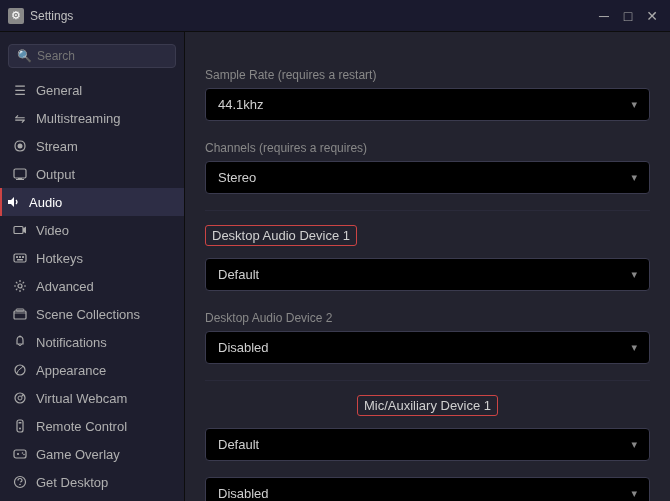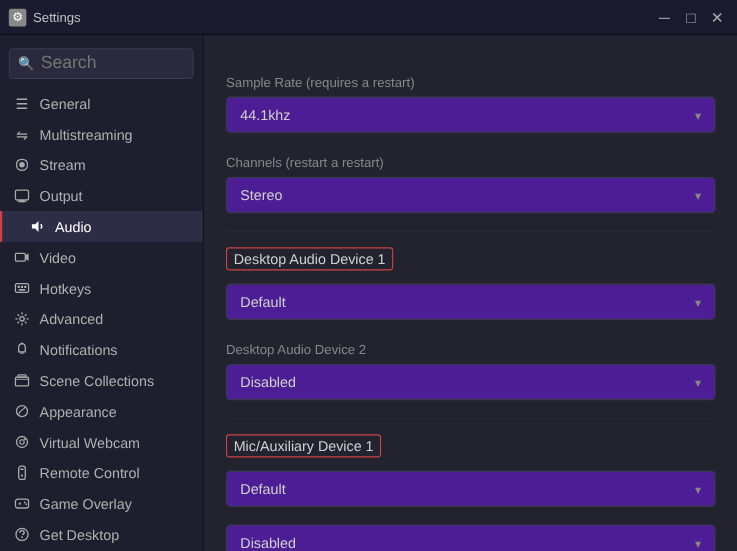--- a/index.html
+++ b/index.html
@@ -73,21 +73,21 @@
       align-items: center;
       background: #2a2a3e;
       border: 1px solid #3a3a4e;
       border-radius: 4px;
       padding: 4px 8px;
     }
     .search-box input {
       background: transparent;
       border: none;
       color: #3b82f6;
-      font-size: 16px;
+      font-size: 12px;
       outline: none;
       width: 100%;
     }
     .search-icon-wrap {
       margin-right: 5px;
       color: #666;
       font-size: 12px;
     }
 
     .nav-item {
@@ -97,21 +97,21 @@
       cursor: pointer;
       border-radius: 0;
       color: #b0b0b0;
       font-size: 13px;
       gap: 8px;
     }
     .nav-item.active {
       background: #2d2d45;
       color: #ffffff;
       border-left: 2px solid #cc4444;
-      padding-left: 24px;
+      padding-left: 3px;
     }
     .nav-icon {
       width: 16px;
       height: 16px;
       display: flex;
       align-items: center;
       justify-content: center;
       font-size: 13px;
       color: #aaa;
       flex-shrink: 0;
@@ -134,26 +134,26 @@
       margin-bottom: 6px;
       margin-top: 20px;
     }
 
     .dropdown-row {
       margin-bottom: 16px;
     }
 
     .dropdown {
       width: 100%;
-      background: #4c1d95;
+      background: #000000;
       border: 1px solid #3a3a4e;
       border-radius: 4px;
       padding: 8px 12px;
       display: flex;
-      align-items: flex-end;
+      align-items: center;
       justify-content: space-between;
       cursor: pointer;
       color: #d0d0d0;
       font-size: 13px;
     }
     .dropdown-chevron {
       color: #888;
       font-size: 11px;
     }
 
@@ -264,36 +264,36 @@
         <svg width="14" height="14" viewBox="0 0 14 14" fill="none">
           <circle cx="7" cy="7" r="2" stroke="#aaa" stroke-width="1.2" fill="none"></circle>
           <path d="M7 1v2M7 11v2M1 7h2M11 7h2M2.93 2.93l1.41 1.41M9.66 9.66l1.41 1.41M2.93 11.07l1.41-1.41M9.66 4.34l1.41-1.41" stroke="#aaa" stroke-width="1.2"></path>
         </svg>
       </span>
       <span>Advanced</span>
     </div>
     <div class="nav-item">
       <span class="nav-icon">
         <svg width="14" height="14" viewBox="0 0 14 14" fill="none">
+          <rect x="1" y="4" width="12" height="8" rx="1" stroke="#aaa" stroke-width="1.2" fill="none"></rect>
+          <path d="M1 6h12" stroke="#aaa" stroke-width="0.8"></path>
+          <rect x="3" y="2" width="8" height="2" rx="1" stroke="#aaa" stroke-width="1" fill="none"></rect>
+        </svg>
+      </span>
+      <span>Scene Collections</span>
+    </div>
+    <div class="nav-item">
+      <span class="nav-icon">
+        <svg width="14" height="14" viewBox="0 0 14 14" fill="none">
           <path d="M7 1.5 Q4 1.5 4 5.5 L4 9 L10 9 L10 5.5 Q10 1.5 7 1.5Z" stroke="#aaa" stroke-width="1.2" fill="none"></path>
           <path d="M5.5 9 Q5.5 10.5 7 10.5 Q8.5 10.5 8.5 9" stroke="#aaa" stroke-width="1" fill="none"></path>
           <circle cx="7" cy="1.5" r="1" fill="#aaa"></circle>
         </svg>
       </span>
       <span>Notifications</span>
-    </div>
-    <div class="nav-item">
-      <span class="nav-icon">
-        <svg width="14" height="14" viewBox="0 0 14 14" fill="none">
-          <rect x="1" y="4" width="12" height="8" rx="1" stroke="#aaa" stroke-width="1.2" fill="none"></rect>
-          <path d="M1 6h12" stroke="#aaa" stroke-width="0.8"></path>
-          <rect x="3" y="2" width="8" height="2" rx="1" stroke="#aaa" stroke-width="1" fill="none"></rect>
-        </svg>
-      </span>
-      <span>Scene Collections</span>
     </div>
     <div class="nav-item">
       <span class="nav-icon">
         <svg width="14" height="14" viewBox="0 0 14 14" fill="none">
           <circle cx="7" cy="7" r="5" stroke="#aaa" stroke-width="1.2" fill="none"></circle>
           <path d="M4 10 Q5 7 7 6 Q9 5 10 3" stroke="#aaa" stroke-width="1" fill="none"></path>
         </svg>
       </span>
       <span>Appearance</span>
     </div>
@@ -349,21 +349,21 @@
 
     <div class="dropdown-row">
       <div class="section-label">Sample Rate (requires a restart)</div>
       <div class="dropdown">
         <span>44.1khz</span>
         <span class="dropdown-chevron">▾</span>
       </div>
     </div>
 
     <div class="dropdown-row">
-      <div class="section-label">Channels (restart a restart)</div>
+      <div class="section-label">Channels (requires a requires)</div>
       <div class="dropdown">
         <span>Stereo</span>
         <span class="dropdown-chevron">▾</span>
       </div>
     </div>
 
     <div class="section-divider"></div>
 
     <div class="dropdown-row">
       <div style="margin-bottom:6px;">
@@ -379,21 +379,21 @@
       <div class="section-label">Desktop Audio Device 2</div>
       <div class="dropdown">
         <span>Disabled</span>
         <span class="dropdown-chevron">▾</span>
       </div>
     </div>
 
     <div class="section-divider"></div>
 
     <div class="dropdown-row">
-      <div style="margin-bottom:6px;">
+      <div style="margin-bottom:6px;text-align:center;">
         <span class="device-label highlighted">Mic/Auxiliary Device 1</span>
       </div>
       <div class="dropdown">
         <span>Default</span>
         <span class="dropdown-chevron">▾</span>
       </div>
     </div>
 
     <div class="dropdown-row">
       <div class="dropdown">

